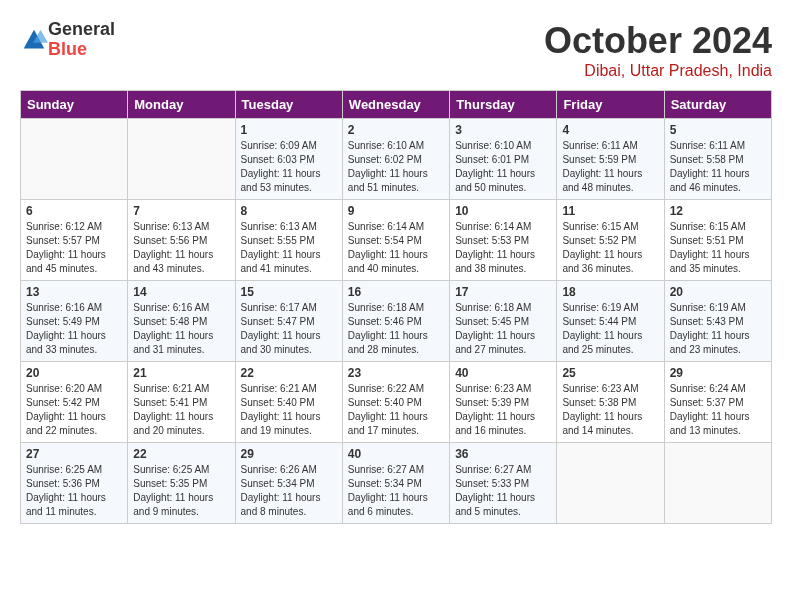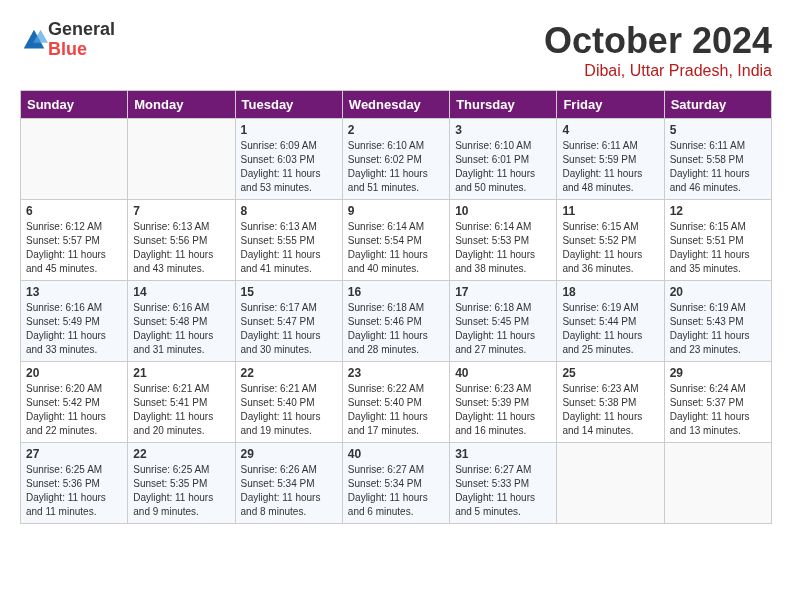--- a/index.html
+++ b/index.html
@@ -248,20 +248,20 @@
         </td>
         <td>
           <span class="day-number">29</span>
           <div class="day-info">Sunrise: 6:26 AM<br>Sunset: 5:34 PM<br>Daylight: 11 hours<br>and 8 minutes.</div>
         </td>
         <td>
           <span class="day-number">40</span>
           <div class="day-info">Sunrise: 6:27 AM<br>Sunset: 5:34 PM<br>Daylight: 11 hours<br>and 6 minutes.</div>
         </td>
         <td>
-          <span class="day-number">31</span>
+          <span class="day-number">36</span>
           <div class="day-info">Sunrise: 6:27 AM<br>Sunset: 5:33 PM<br>Daylight: 11 hours<br>and 5 minutes.</div>
         </td>
         <td class="empty-cell"></td>
         <td class="empty-cell"></td>
       </tr>
     </tbody>
 </table>
 
 </body></html>

